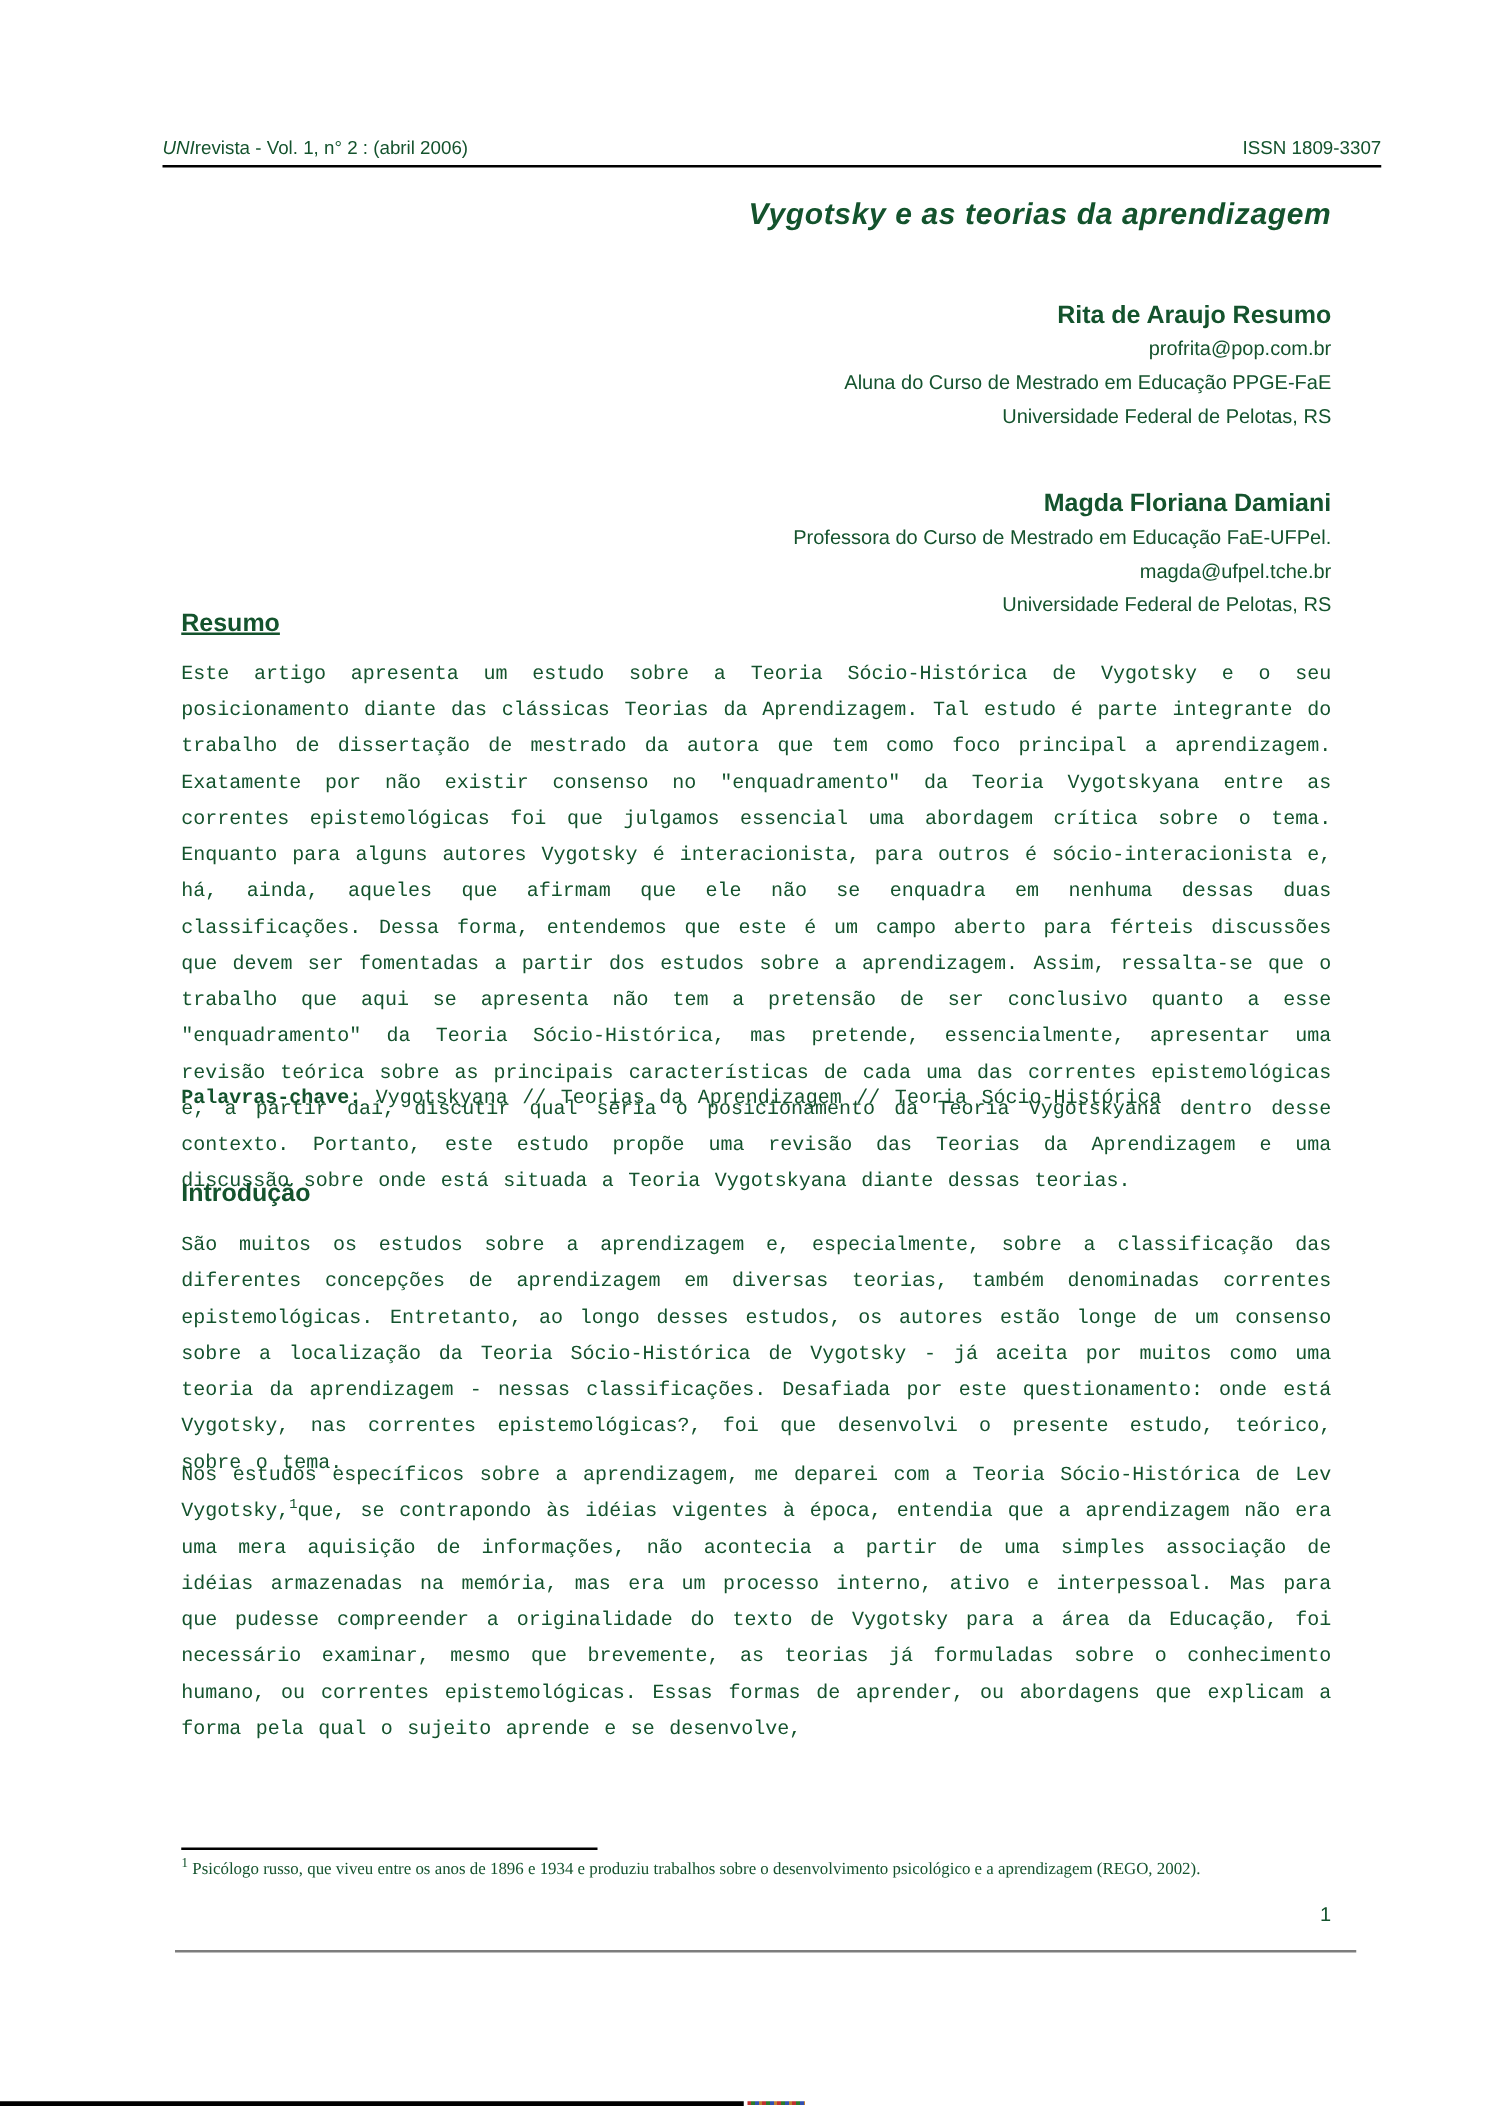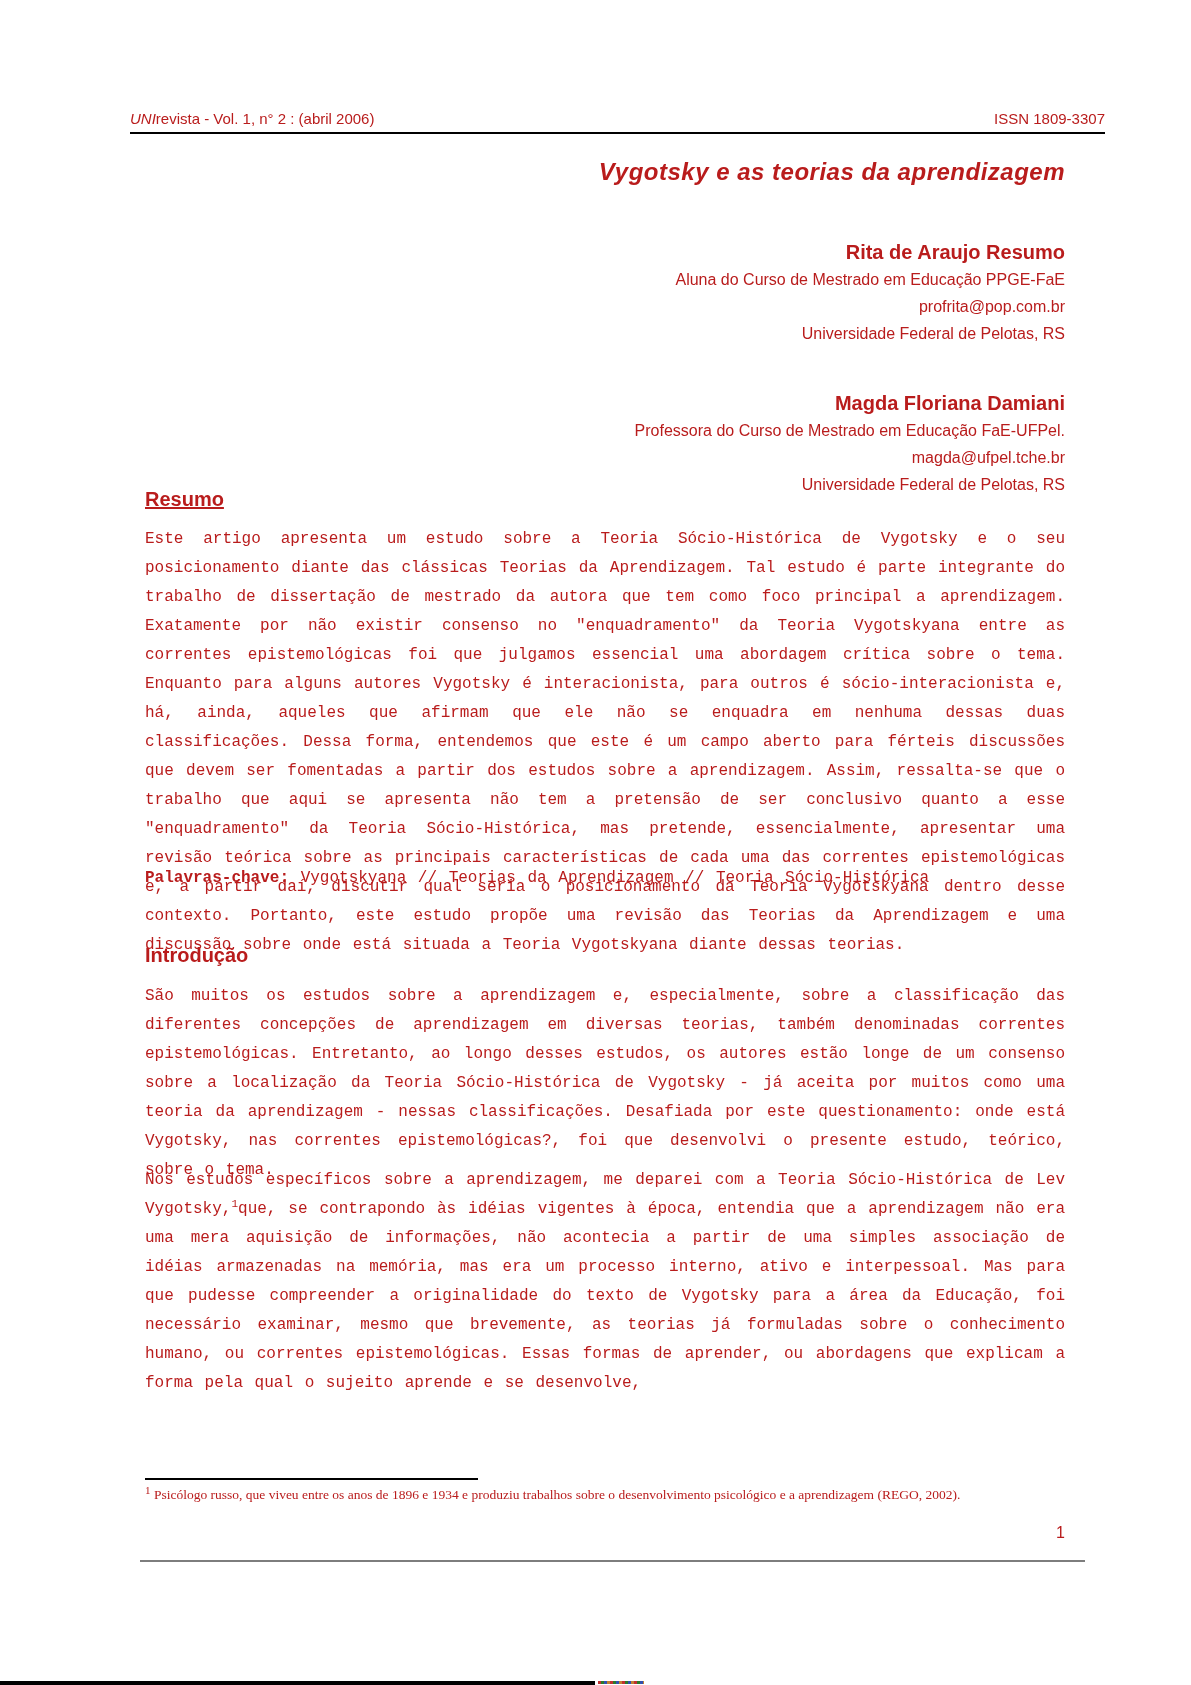--- a/index.html
+++ b/index.html
@@ -1,21 +1,21 @@
 <!DOCTYPE html>
 <html><head>
 <meta charset="utf-8">
 <style>
   html, body { margin: 0; padding: 0; background: #ffffff; }
   .page {
     position: relative;
     width: 1191px;
     height: 1685px;
     background: #ffffff;
-    color: #b91c1c;
+    color: #14532d;
     font-family: "Liberation Sans", "DejaVu Sans", sans-serif;
     overflow: hidden;
   }
   
   .header {
     position: absolute;
     left: 130px;
     top: 110px;
     width: 975px;
     display: flex;
@@ -122,22 +122,22 @@
       <span class="journal-italic">UNI</span><span>revista - Vol. 1, n° 2 : (abril 2006)</span>
     </div>
     <div>ISSN 1809-3307</div>
   </div>
 
   <div class="titleblock doc-title" style="top:158px;">Vygotsky e as teorias da aprendizagem</div>
 
   <div class="titleblock authors" style="top:212px;">
     <div class="author-block">
       <div class="author-name">Rita de Araujo Resumo</div>
+      <div class="author-line">profrita@pop.com.br</div>
       <div class="author-line">Aluna do Curso de Mestrado em Educação PPGE-FaE</div>
-      <div class="author-line">profrita@pop.com.br</div>
       <div class="author-line">Universidade Federal de Pelotas, RS</div>
     </div>
     <div class="author-block">
       <div class="author-name">Magda Floriana Damiani</div>
       <div class="author-line">Professora do Curso de Mestrado em Educação FaE-UFPel.</div>
       <div class="author-line">magda@ufpel.tche.br</div>
       <div class="author-line">Universidade Federal de Pelotas, RS</div>
     </div>
   </div>
 

